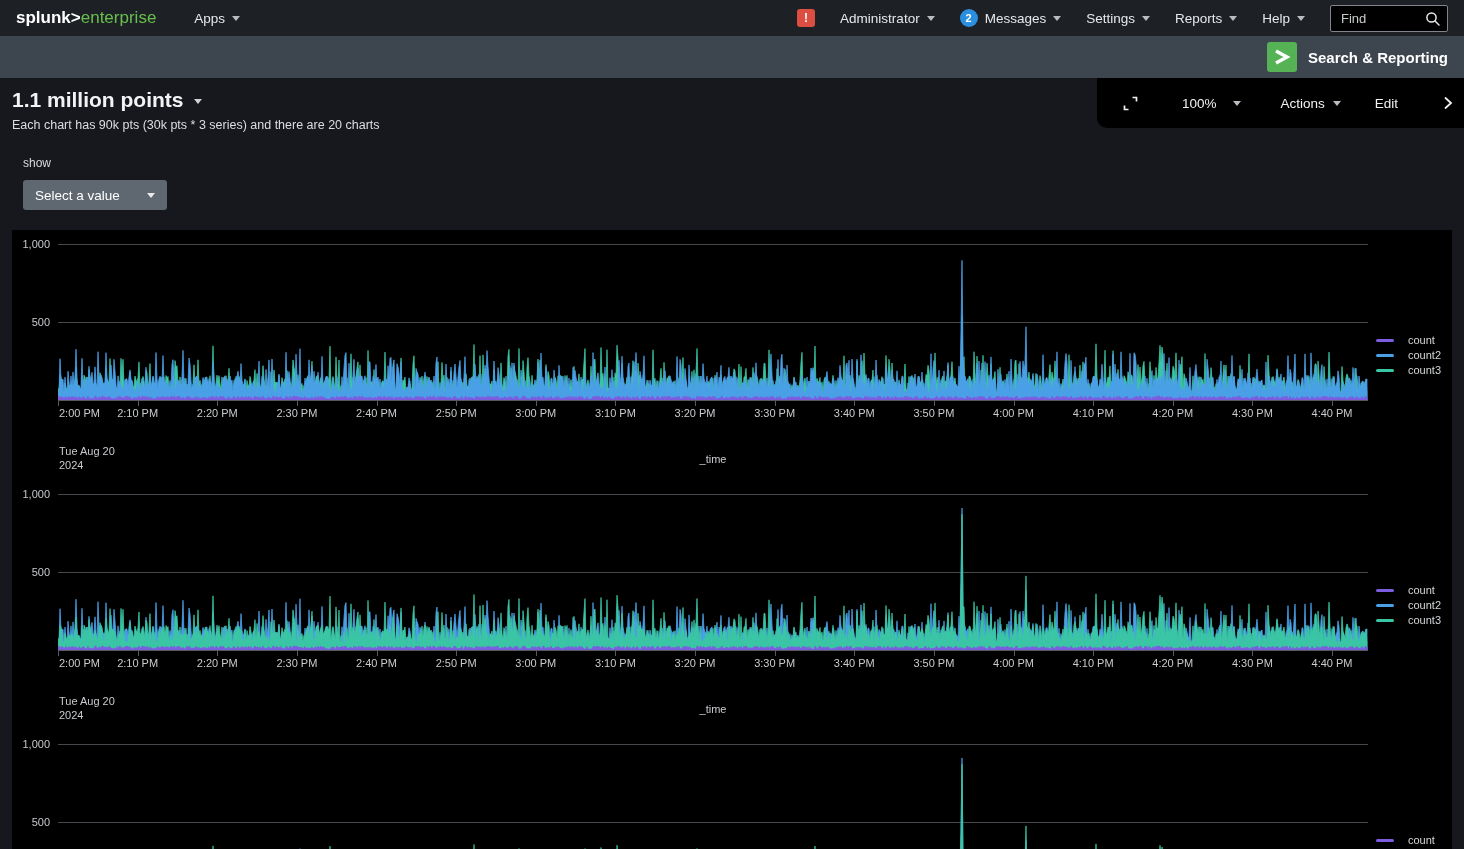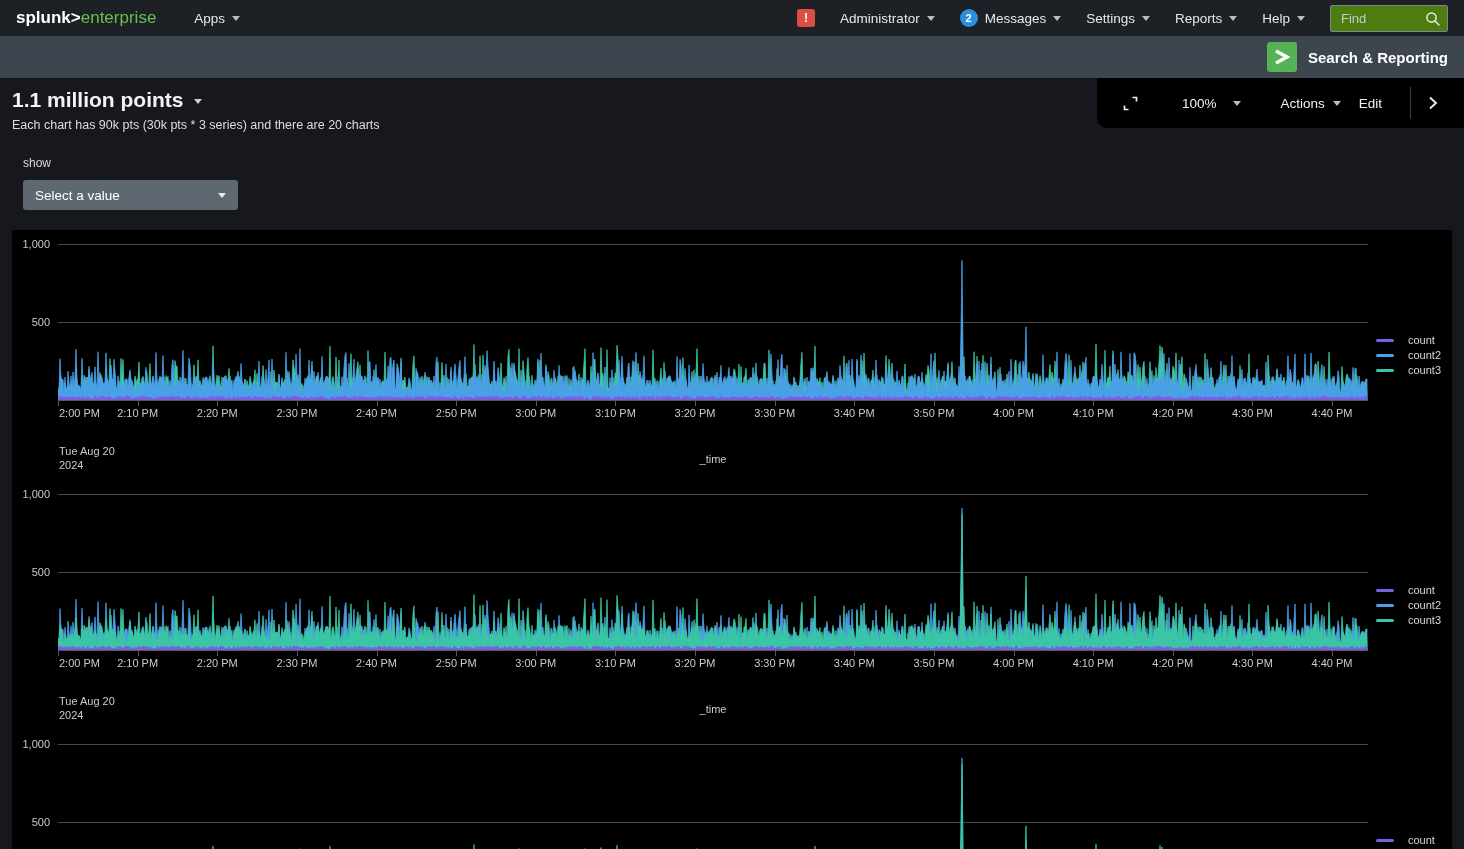--- a/index.html
+++ b/index.html
@@ -16,46 +16,46 @@
   .logo .l-splunk{font-weight:bold;font-size:17px;color:#fff;}
   .logo .l-gt{font-weight:bold;font-size:17px;color:#fff;}
   .logo .l-prod{font-size:17px;color:#68bf4c;font-weight:400;}
   .menu-item{display:flex;align-items:center;gap:7px;color:#e6e8ea;cursor:pointer;white-space:nowrap;}
   .apps{margin-left:38px;}
   .topbar-right{margin-left:auto;display:flex;align-items:center;gap:25px;}
   .caret{width:0;height:0;border-left:4px solid transparent;border-right:4px solid transparent;border-top:5px solid #b9bdc1;display:inline-block;}
   .notif-badge{width:18px;height:18px;border-radius:3px;background:#dc4e41;color:#fff;font-weight:bold;font-size:12px;display:flex;align-items:center;justify-content:center;cursor:pointer;}
   .msg-badge{width:18px;height:18px;border-radius:50%;background:#2b8fdf;color:#fff;font-size:11px;font-weight:bold;display:flex;align-items:center;justify-content:center;}
   .findbox{position:relative;}
-  .findbox input{width:118px;height:27px;background:#4d7c0f;border:1px solid #80858b;border-radius:2px;color:#e6e8ea;font-size:13px;padding:0 28px 0 10px;outline:none;font-family:"Liberation Sans",sans-serif;}
+  .findbox input{width:118px;height:27px;background:#000000;border:1px solid #80858b;border-radius:2px;color:#e6e8ea;font-size:13px;padding:0 28px 0 10px;outline:none;font-family:"Liberation Sans",sans-serif;}
   .findbox input::placeholder{color:#c9ccce;opacity:1;}
   .findbox svg{position:absolute;right:7px;top:6px;}
   
   .appbar{display:flex;align-items:center;height:42px;background:#3d454e;padding-left:16px;font-size:14px;}
   .appbar-nav{display:flex;align-items:center;gap:43px;}
   .appbar-nav .nav-item{color:#e3e6e9;cursor:pointer;white-space:nowrap;}
   .appbar-right{margin-left:auto;display:flex;align-items:center;gap:11px;padding-right:16px;cursor:pointer;}
   .app-logo{width:30px;height:30px;border-radius:3px;background:#55b255;display:flex;align-items:center;justify-content:center;}
   .app-name{font-size:15px;font-weight:bold;color:#fff;white-space:nowrap;}
   
   .toolbar{position:absolute;top:78px;left:1097px;right:0;height:50px;background:#000;border-bottom-left-radius:10px;display:flex;align-items:center;font-size:13.5px;z-index:5;}
   .tb-item{display:flex;align-items:center;gap:8px;color:#f0f1f2;cursor:pointer;white-space:nowrap;}
   .tb-expand{margin-left:24px;}
   .tb-zoom{margin-left:42px;}
   .tb-actions{margin-left:40px;}
-  .tb-edit{margin-left:18px;align-items:center;}
+  .tb-edit{margin-left:34px;align-items:center;}
   .tb-divider{width:1px;height:32px;background:#3c4044;margin-left:28px;}
   .tb-chevron{margin:0 10px 0 12px;padding:4px;cursor:pointer;display:flex;align-items:center;}
   
   .dash-title-row{position:absolute;top:88px;left:12px;display:flex;align-items:center;gap:10px;}
   .dash-title{font-size:21px;font-weight:bold;color:#f2f3f4;}
   .dash-title-caret{cursor:pointer;border-top-color:#cfd2d5;margin-top:3px;}
   .dash-subtitle{position:absolute;top:118px;left:12px;font-size:12.5px;color:#dcdee1;}
   .input-label{position:absolute;top:156px;left:23px;font-size:12px;color:#d8dadc;}
-  .input-select{position:absolute;top:180px;left:23px;width:215px;height:30px;background:#5f6771;border-radius:3px;display:flex;align-items:center;padding:0 12px;cursor:pointer;font-size:13.5px;color:#fff;}
+  .input-select{position:absolute;top:180px;left:23px;width:144px;height:30px;background:#5f6771;border-radius:3px;display:flex;align-items:center;padding:0 12px;cursor:pointer;font-size:13.5px;color:#fff;}
   .input-select .caret{margin-left:auto;border-top-color:#e8eaec;}
   
   .panel{position:absolute;top:230px;left:12px;width:1440px;height:619px;background:#000;overflow:hidden;}
   .chart-block{position:relative;height:250px;}
   .ytick{position:absolute;left:0;width:38px;text-align:right;font-size:11px;color:#c6c8cb;line-height:12px;}
   .gridline{position:absolute;left:46px;width:1310px;height:1px;background:#45484c;}
   .plot{position:absolute;left:46px;top:0;}
   .xtick{position:absolute;top:177px;font-size:11px;color:#c9cbce;white-space:nowrap;line-height:13px;}
   .xdate{position:absolute;left:47px;font-size:11px;color:#c9cbce;line-height:13px;margin-top:24px;}
   .xlabel{position:absolute;left:46px;top:223px;width:1310px;text-align:center;font-size:11px;color:#c9cbce;}

